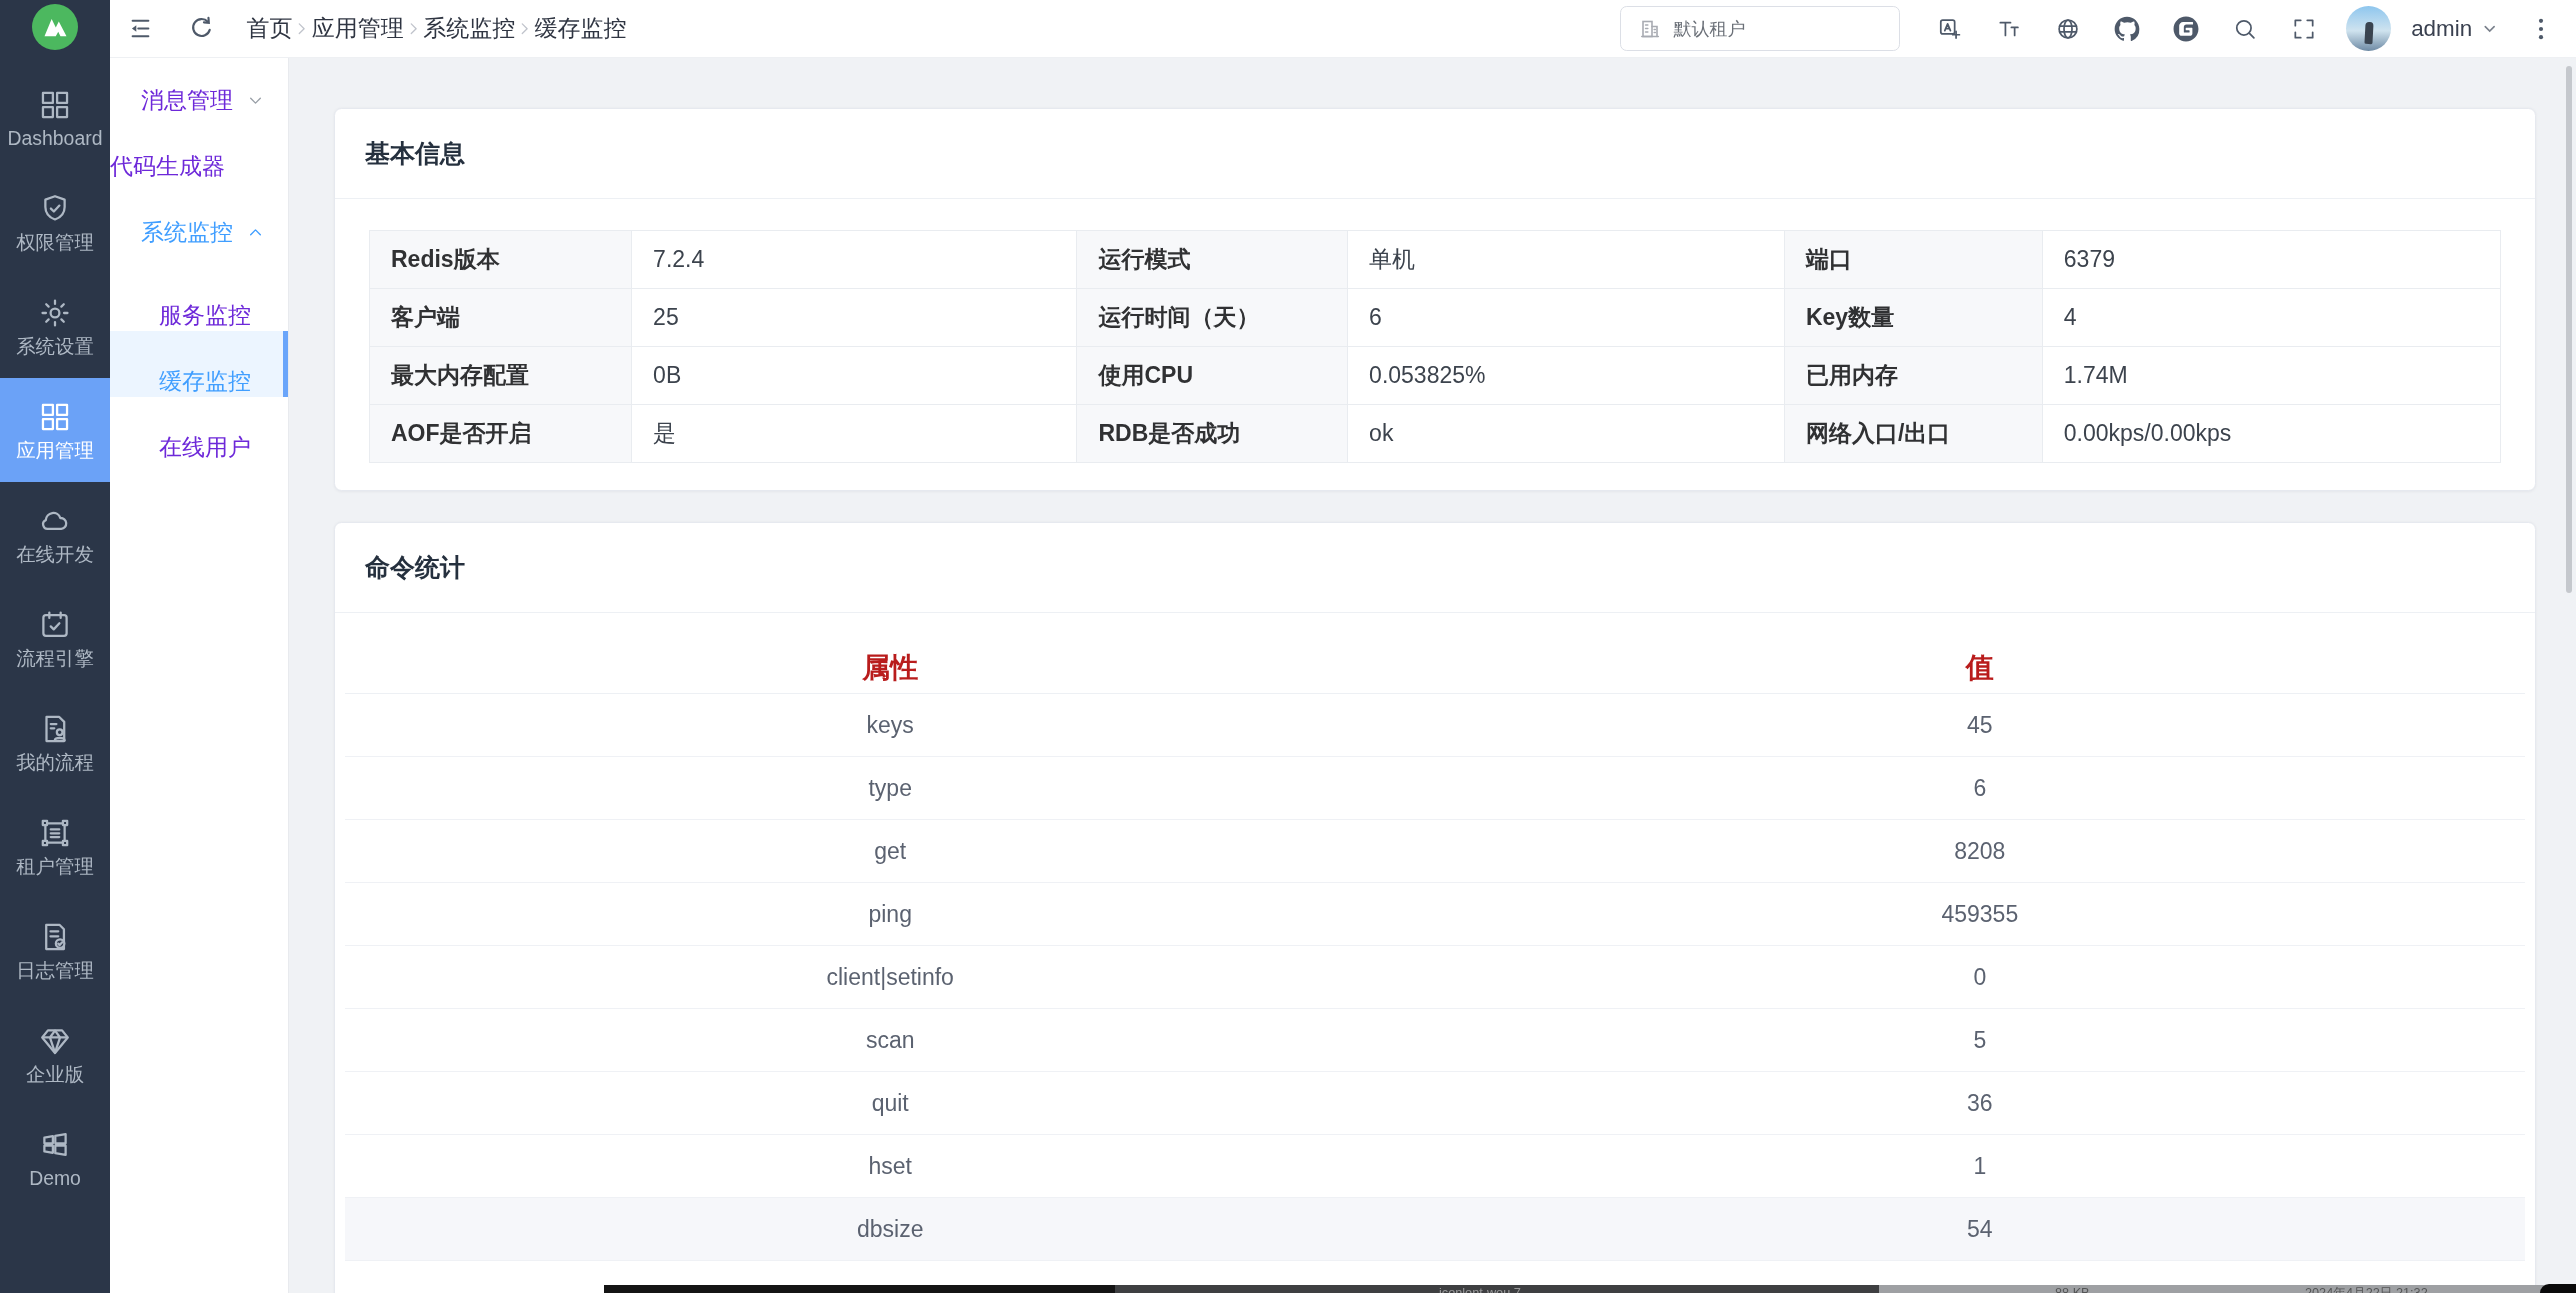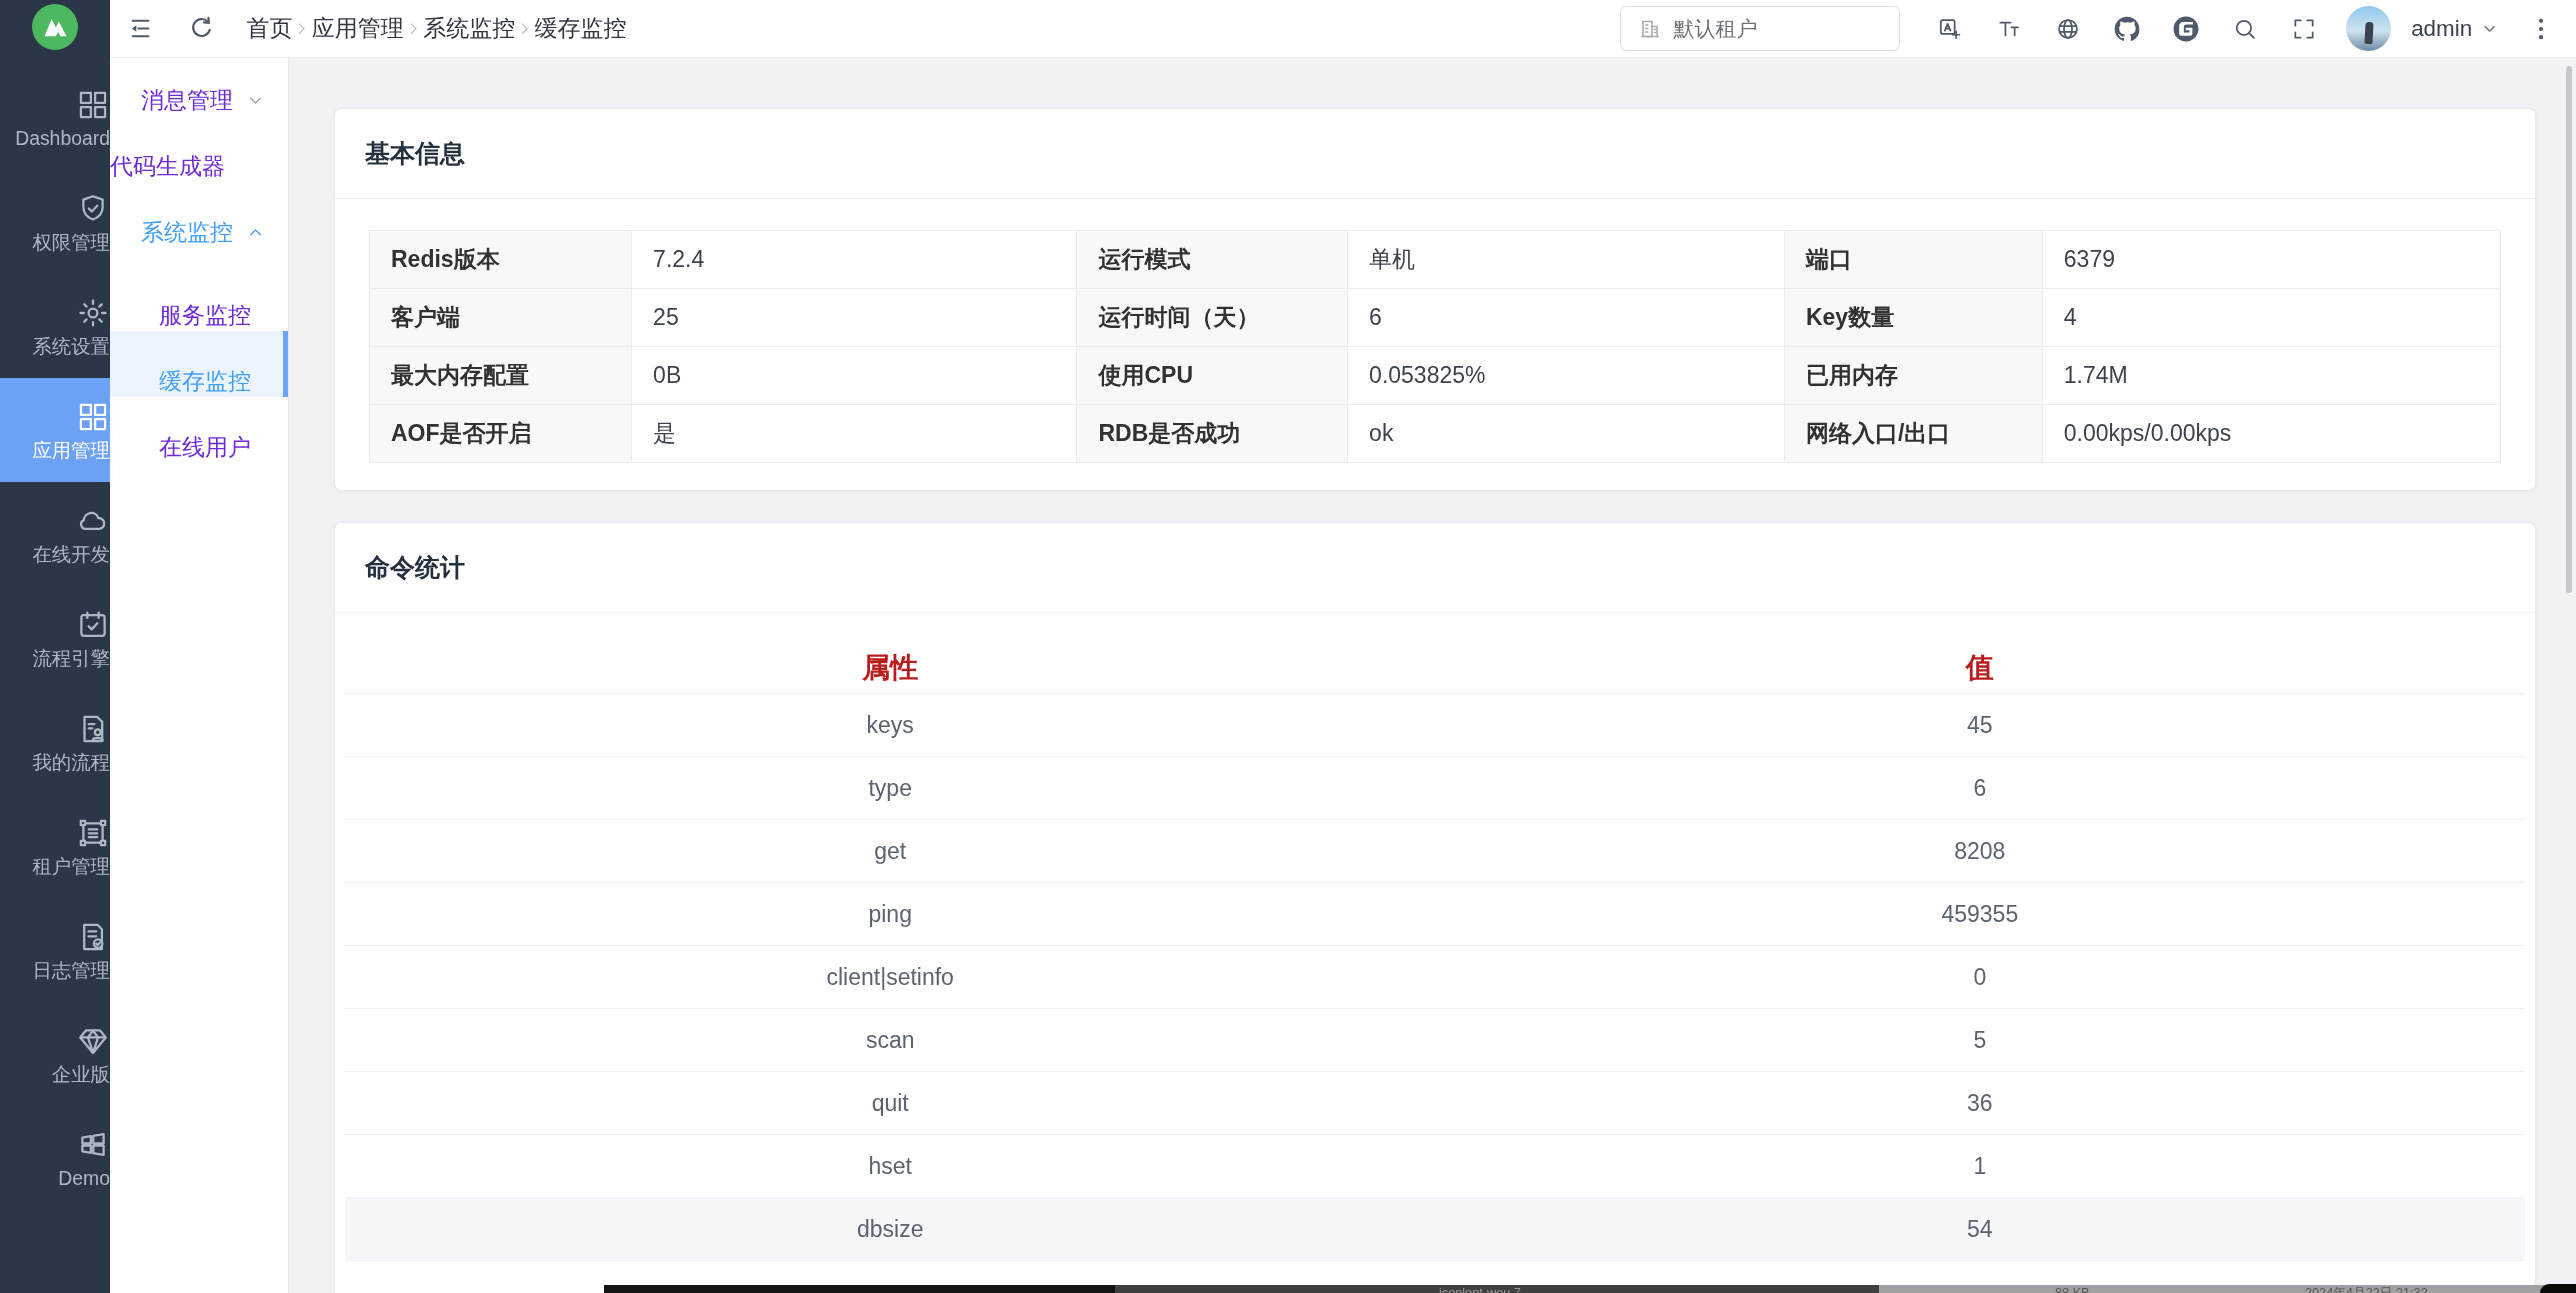--- a/index.html
+++ b/index.html
@@ -6,42 +6,42 @@
   .stage{position:relative;width:2576px;height:1293px;overflow:hidden;
          background:#f0f2f5;color:#303133;
          font-family:"Liberation Sans","DejaVu Sans",sans-serif;}
   svg{display:block}
 
   
   .primary{position:absolute;left:0;top:0;bottom:0;width:110px;background:#2b3648;z-index:30;}
   .logo{position:absolute;top:3.7px;left:32px;width:46px;height:46px;border-radius:50%;
         background:#4cb85f;display:flex;align-items:center;justify-content:center;}
   .pnav{position:absolute;top:66px;left:0;right:0;}
-  .pitem{height:104px;display:flex;flex-direction:column;align-items:flex-end;justify-content:center;
+  .pitem{height:104px;display:flex;flex-direction:column;align-items:center;justify-content:center;
          gap:7.5px;color:#aeb8c4;cursor:pointer;}
   .pitem svg{width:34px;height:34px;}
   .pitem span{font-size:19.4px;line-height:1;}
   .pitem.active{background:#6ba2f7;color:#fff;}
 
   
   .header{position:absolute;left:110px;right:0;top:0;height:57px;background:#fff;
           display:flex;align-items:center;z-index:20;border-bottom:0.7px solid #eef0f3;}
   .hbtn{border:none;background:none;padding:0;display:flex;align-items:center;justify-content:center;
         width:34px;height:34px;color:#4e5969;cursor:pointer;}
   .hbtn svg{width:27px;height:27px;}
   .collapse-btn{margin-left:13.4px;}
   .refresh-btn{margin-left:27px;}
   .breadcrumb{display:flex;align-items:center;gap:0;margin-left:28px;font-size:23px;color:#2f3542;}
   .breadcrumb .sep{color:#c0c4cc;}
   .breadcrumb .sep svg{width:19.4px;height:19.4px;}
   .crumb{cursor:pointer;}
   .hright{margin-left:auto;display:flex;align-items:center;gap:25px;padding-right:18px;}
   .tenant{width:280px;height:45px;border:0.7px solid #dcdfe6;border-radius:6.7px;background:#fff;
           display:flex;align-items:center;gap:12px;padding:0 16.4px;box-sizing:border-box;
-          font-size:21px;color:#6b7078;cursor:pointer;margin-right:7.5px;}
+          font-size:18px;color:#6b7078;cursor:pointer;margin-right:7.5px;}
   .tenant svg{width:24px;height:24px;color:#a8abb2;flex:0 0 auto;}
   .tool{width:34px;height:34px;}
   .tool svg{width:26px;height:26px;}
   .avatar{width:45px;height:45px;border-radius:50%;cursor:pointer;flex:0 0 auto;overflow:hidden;
           background:linear-gradient(180deg,#8ec6ee 0%,#cfe3ef 55%,#6e8aa4 100%);position:relative;}
   .avatar::after{content:"";position:absolute;left:19.4px;top:16.4px;width:7.5px;height:22.4px;
           background:#3a4450;border-radius:3.7px 3.7px 1.5px 1.5px;transform:rotate(3deg);}
   .userwrap{display:flex;align-items:center;gap:7.5px;cursor:pointer;margin-left:-4.5px;}
   .username{font-size:22.4px;color:#3a4150;}
   .userwrap .caret svg{width:19.4px;height:19.4px;color:#7a818c;}

